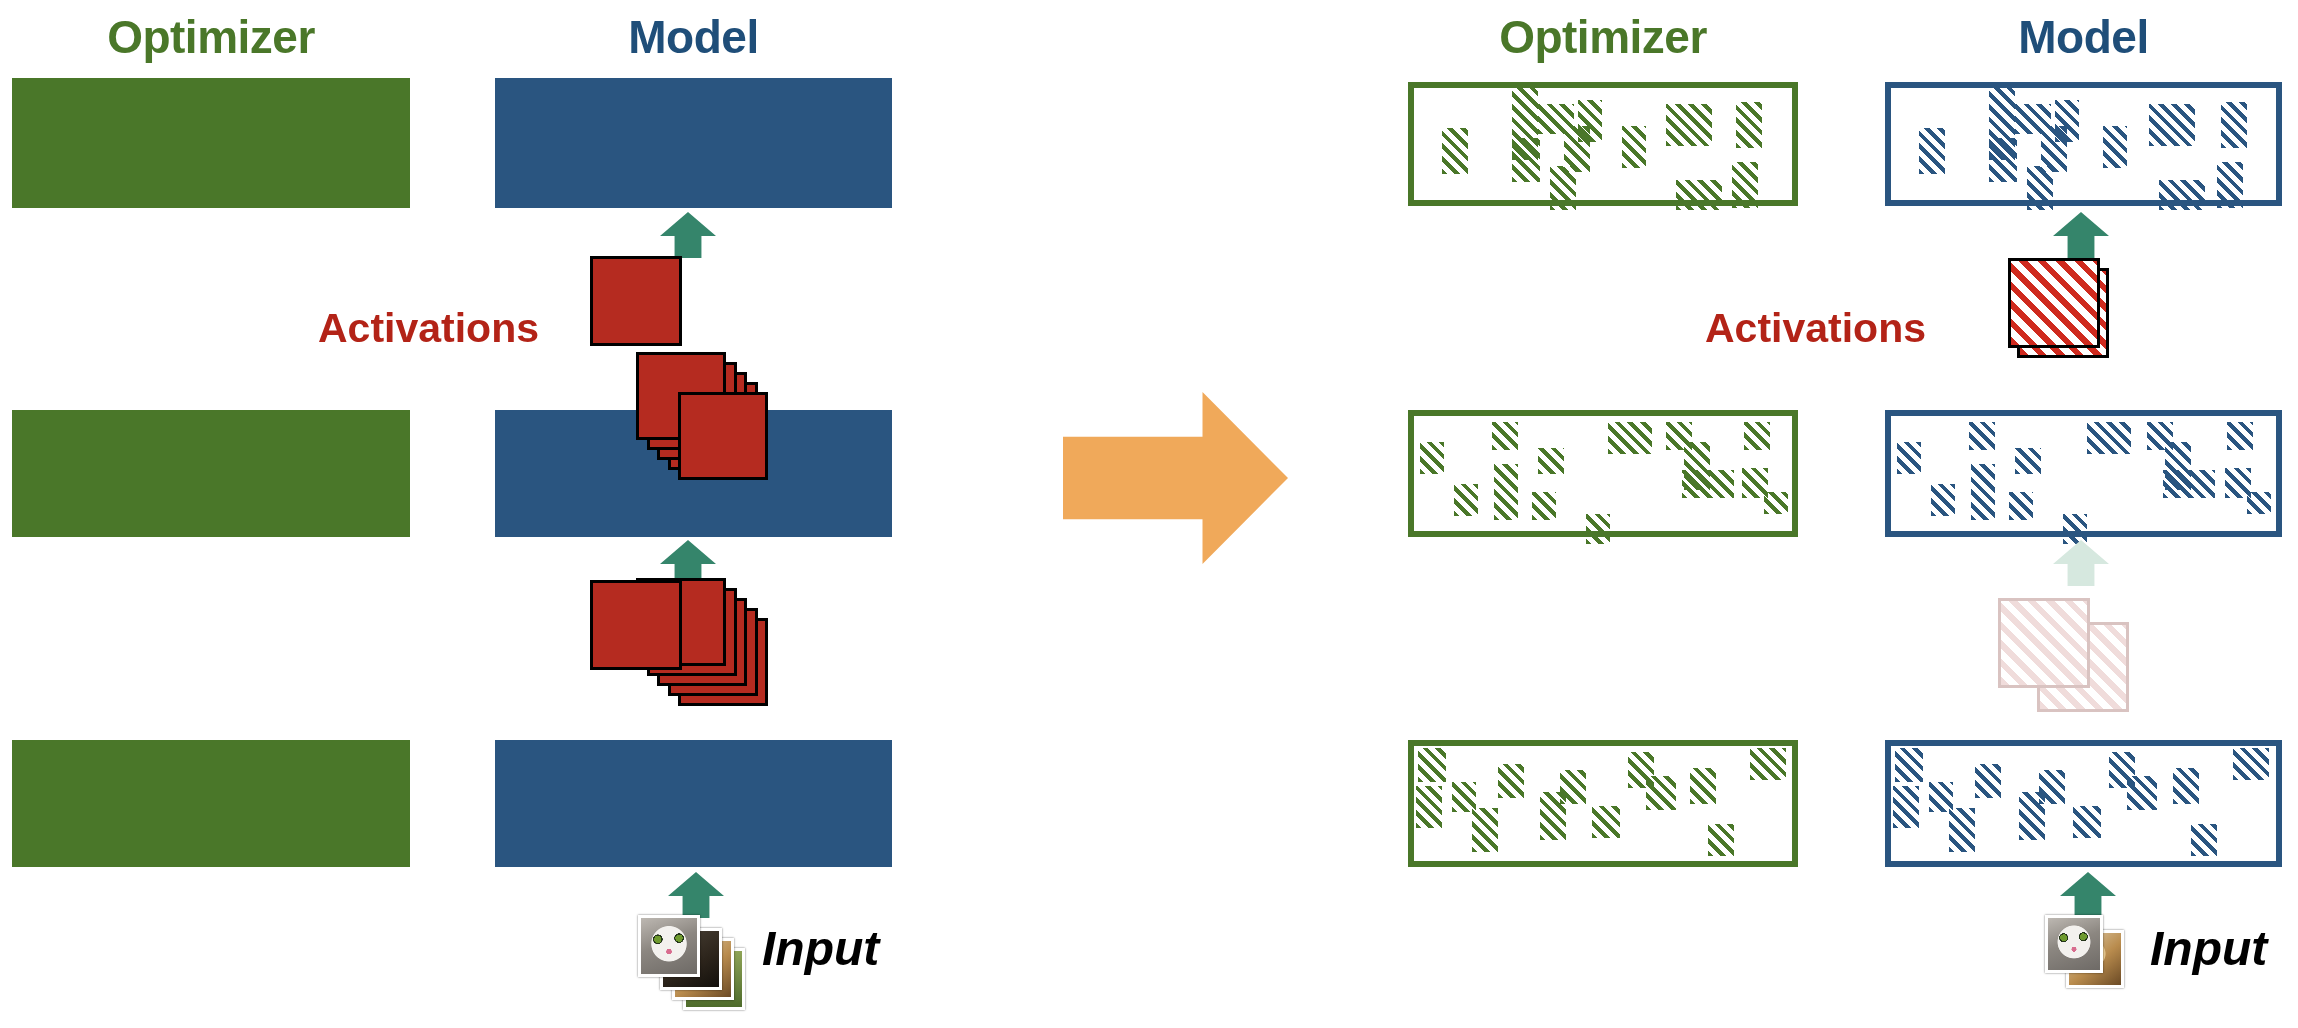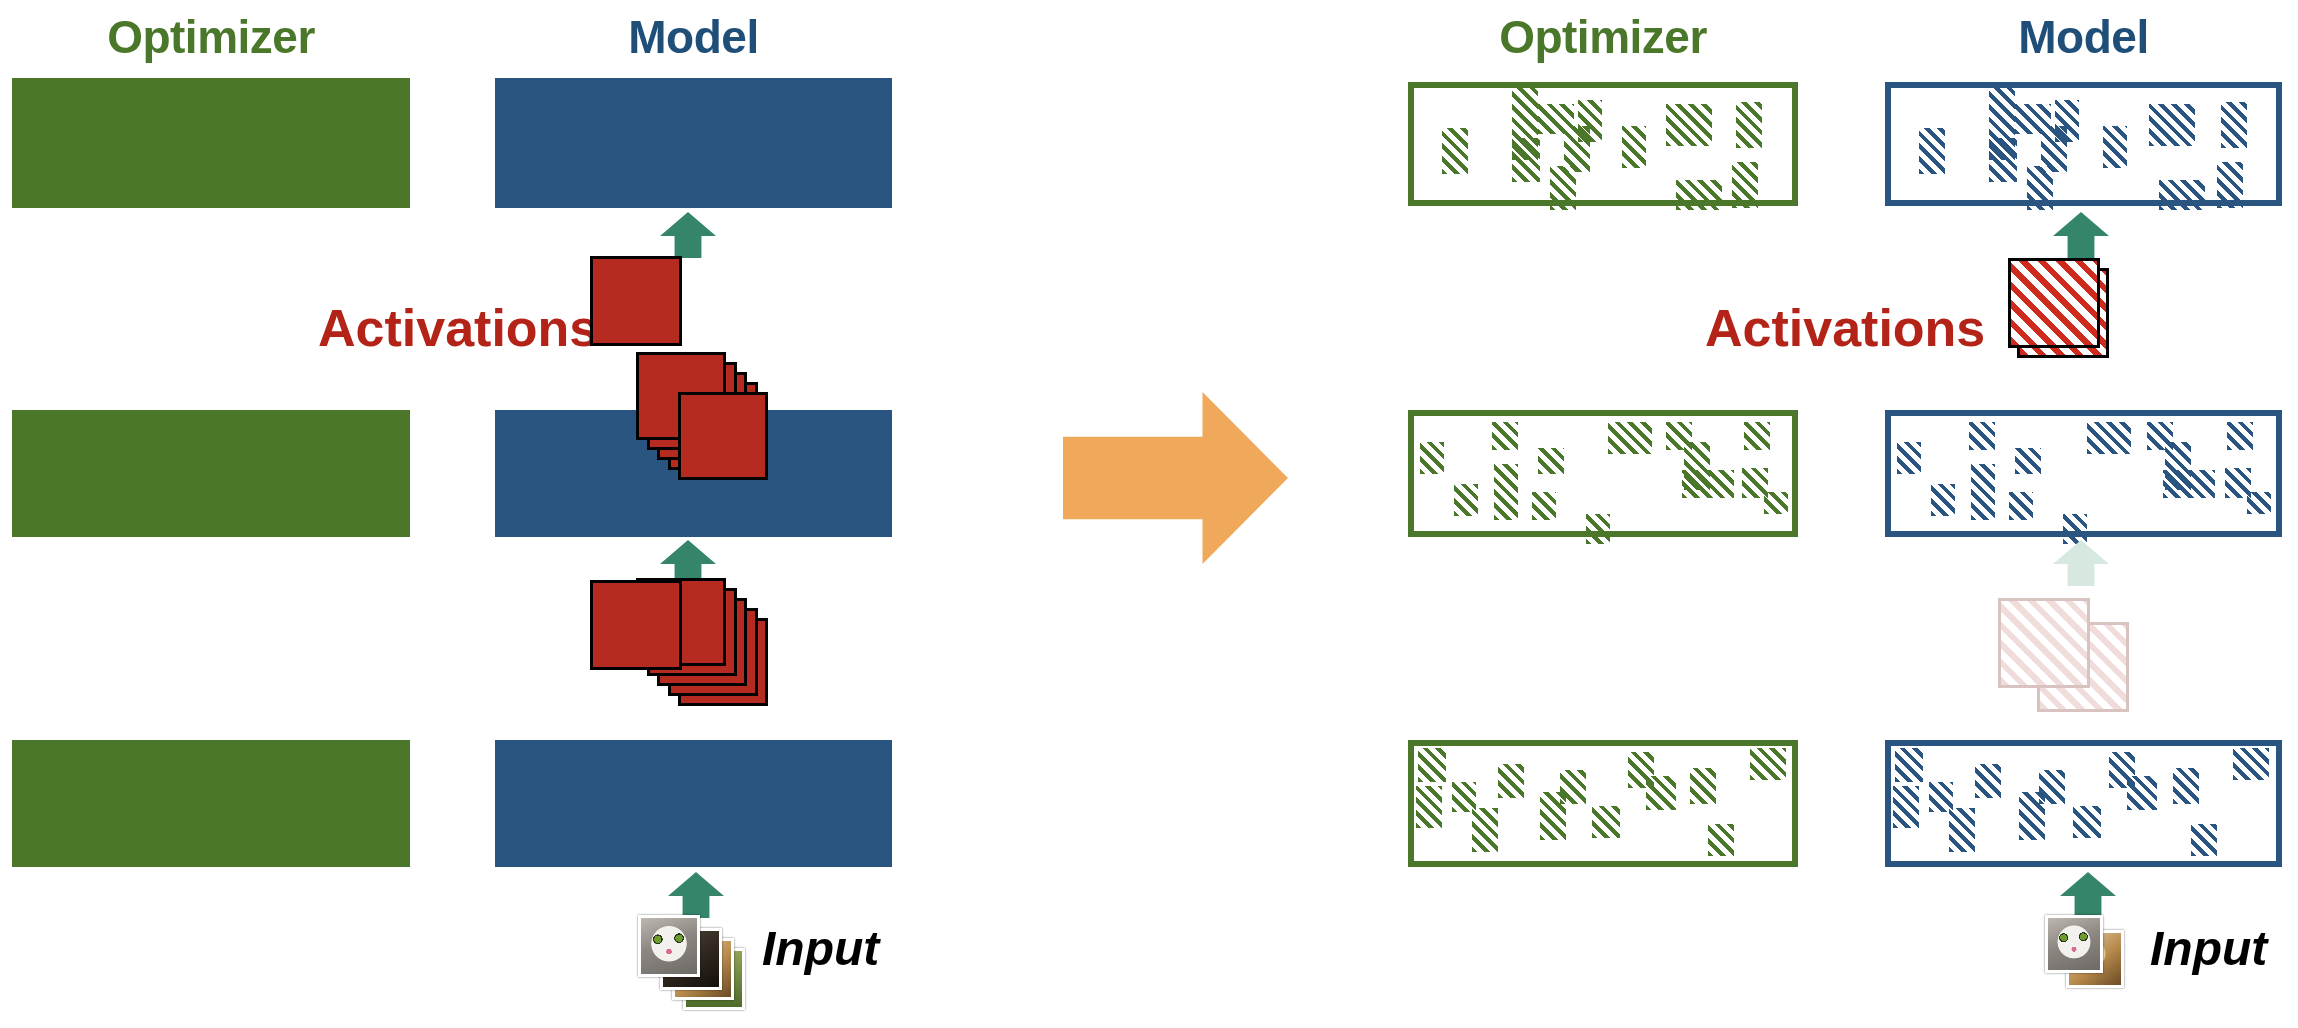--- a/index.html
+++ b/index.html
@@ -77,21 +77,21 @@
     background: #F0A95A;
     -webkit-clip-path: polygon(0% 26%, 62% 26%, 62% 0%, 100% 50%, 62% 100%, 62% 74%, 0% 74%);
     clip-path: polygon(0% 26%, 62% 26%, 62% 0%, 100% 50%, 62% 100%, 62% 74%, 0% 74%);
   }
 
   
   .act-label {
     position: absolute;
     color: #B32317;
     font-weight: bold;
-    font-size: 52px;
+    font-size: 41px;
     line-height: 44px;
     white-space: nowrap;
   }
 
   
   .act-card {
     position: absolute;
     box-sizing: border-box;
     background: #B52B20;
     border: 3px solid #000000;

